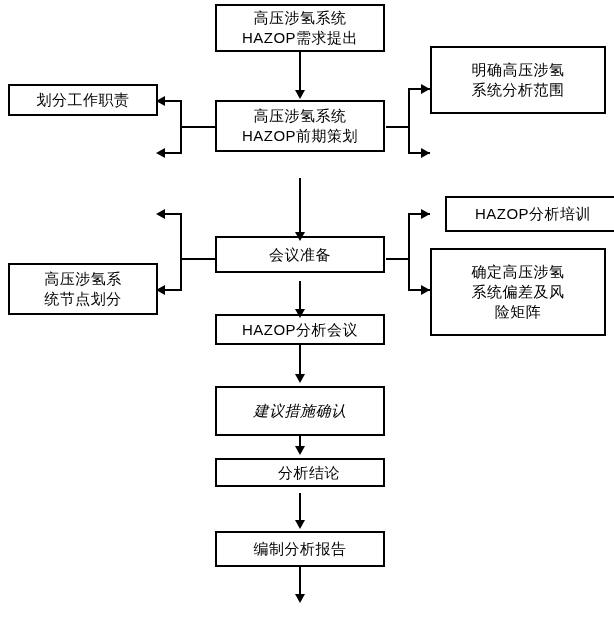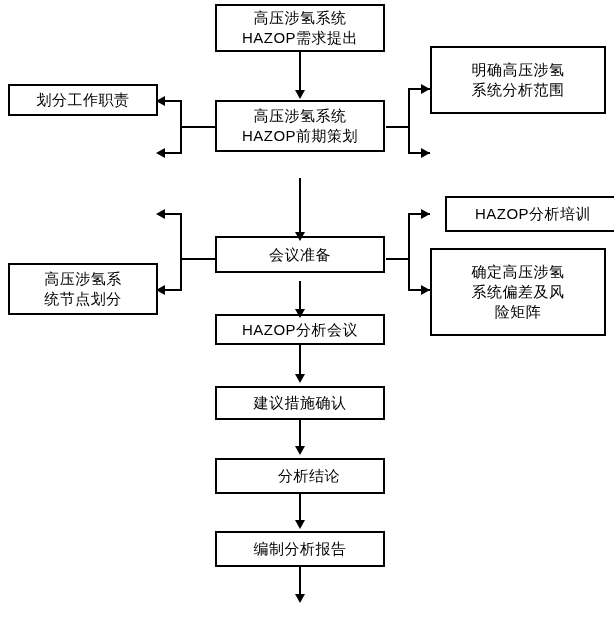--- a/index.html
+++ b/index.html
@@ -158,25 +158,25 @@
   <div class="node" style="left:215px; top:314px; width:170px; height:31px;">
     <span>HAZOP分析会议</span>
   </div>
 
   <div class="node" style="left:430px; top:248px; width:176px; height:88px;">
     <span>确定高压涉氢
 系统偏差及风
 险矩阵</span>
   </div>
 
-  <div class="node" style="left:215px; top:386px; width:170px; height:34px;">
+  <div class="node" style="left:215px; top:386px; width:170px; height:50px;font-style:italic;">
     <span>建议措施确认</span>
   </div>
 
-  <div class="node" style="left:215px; top:458px; width:170px; height:36px;padding-left:18px;">
+  <div class="node" style="left:215px; top:458px; width:170px; height:29px;padding-left:18px;">
     <span>分析结论</span>
   </div>
 
   <div class="node" style="left:215px; top:531px; width:170px; height:36px;">
     <span>编制分析报告</span>
   </div>
 
 
 </div>
 

